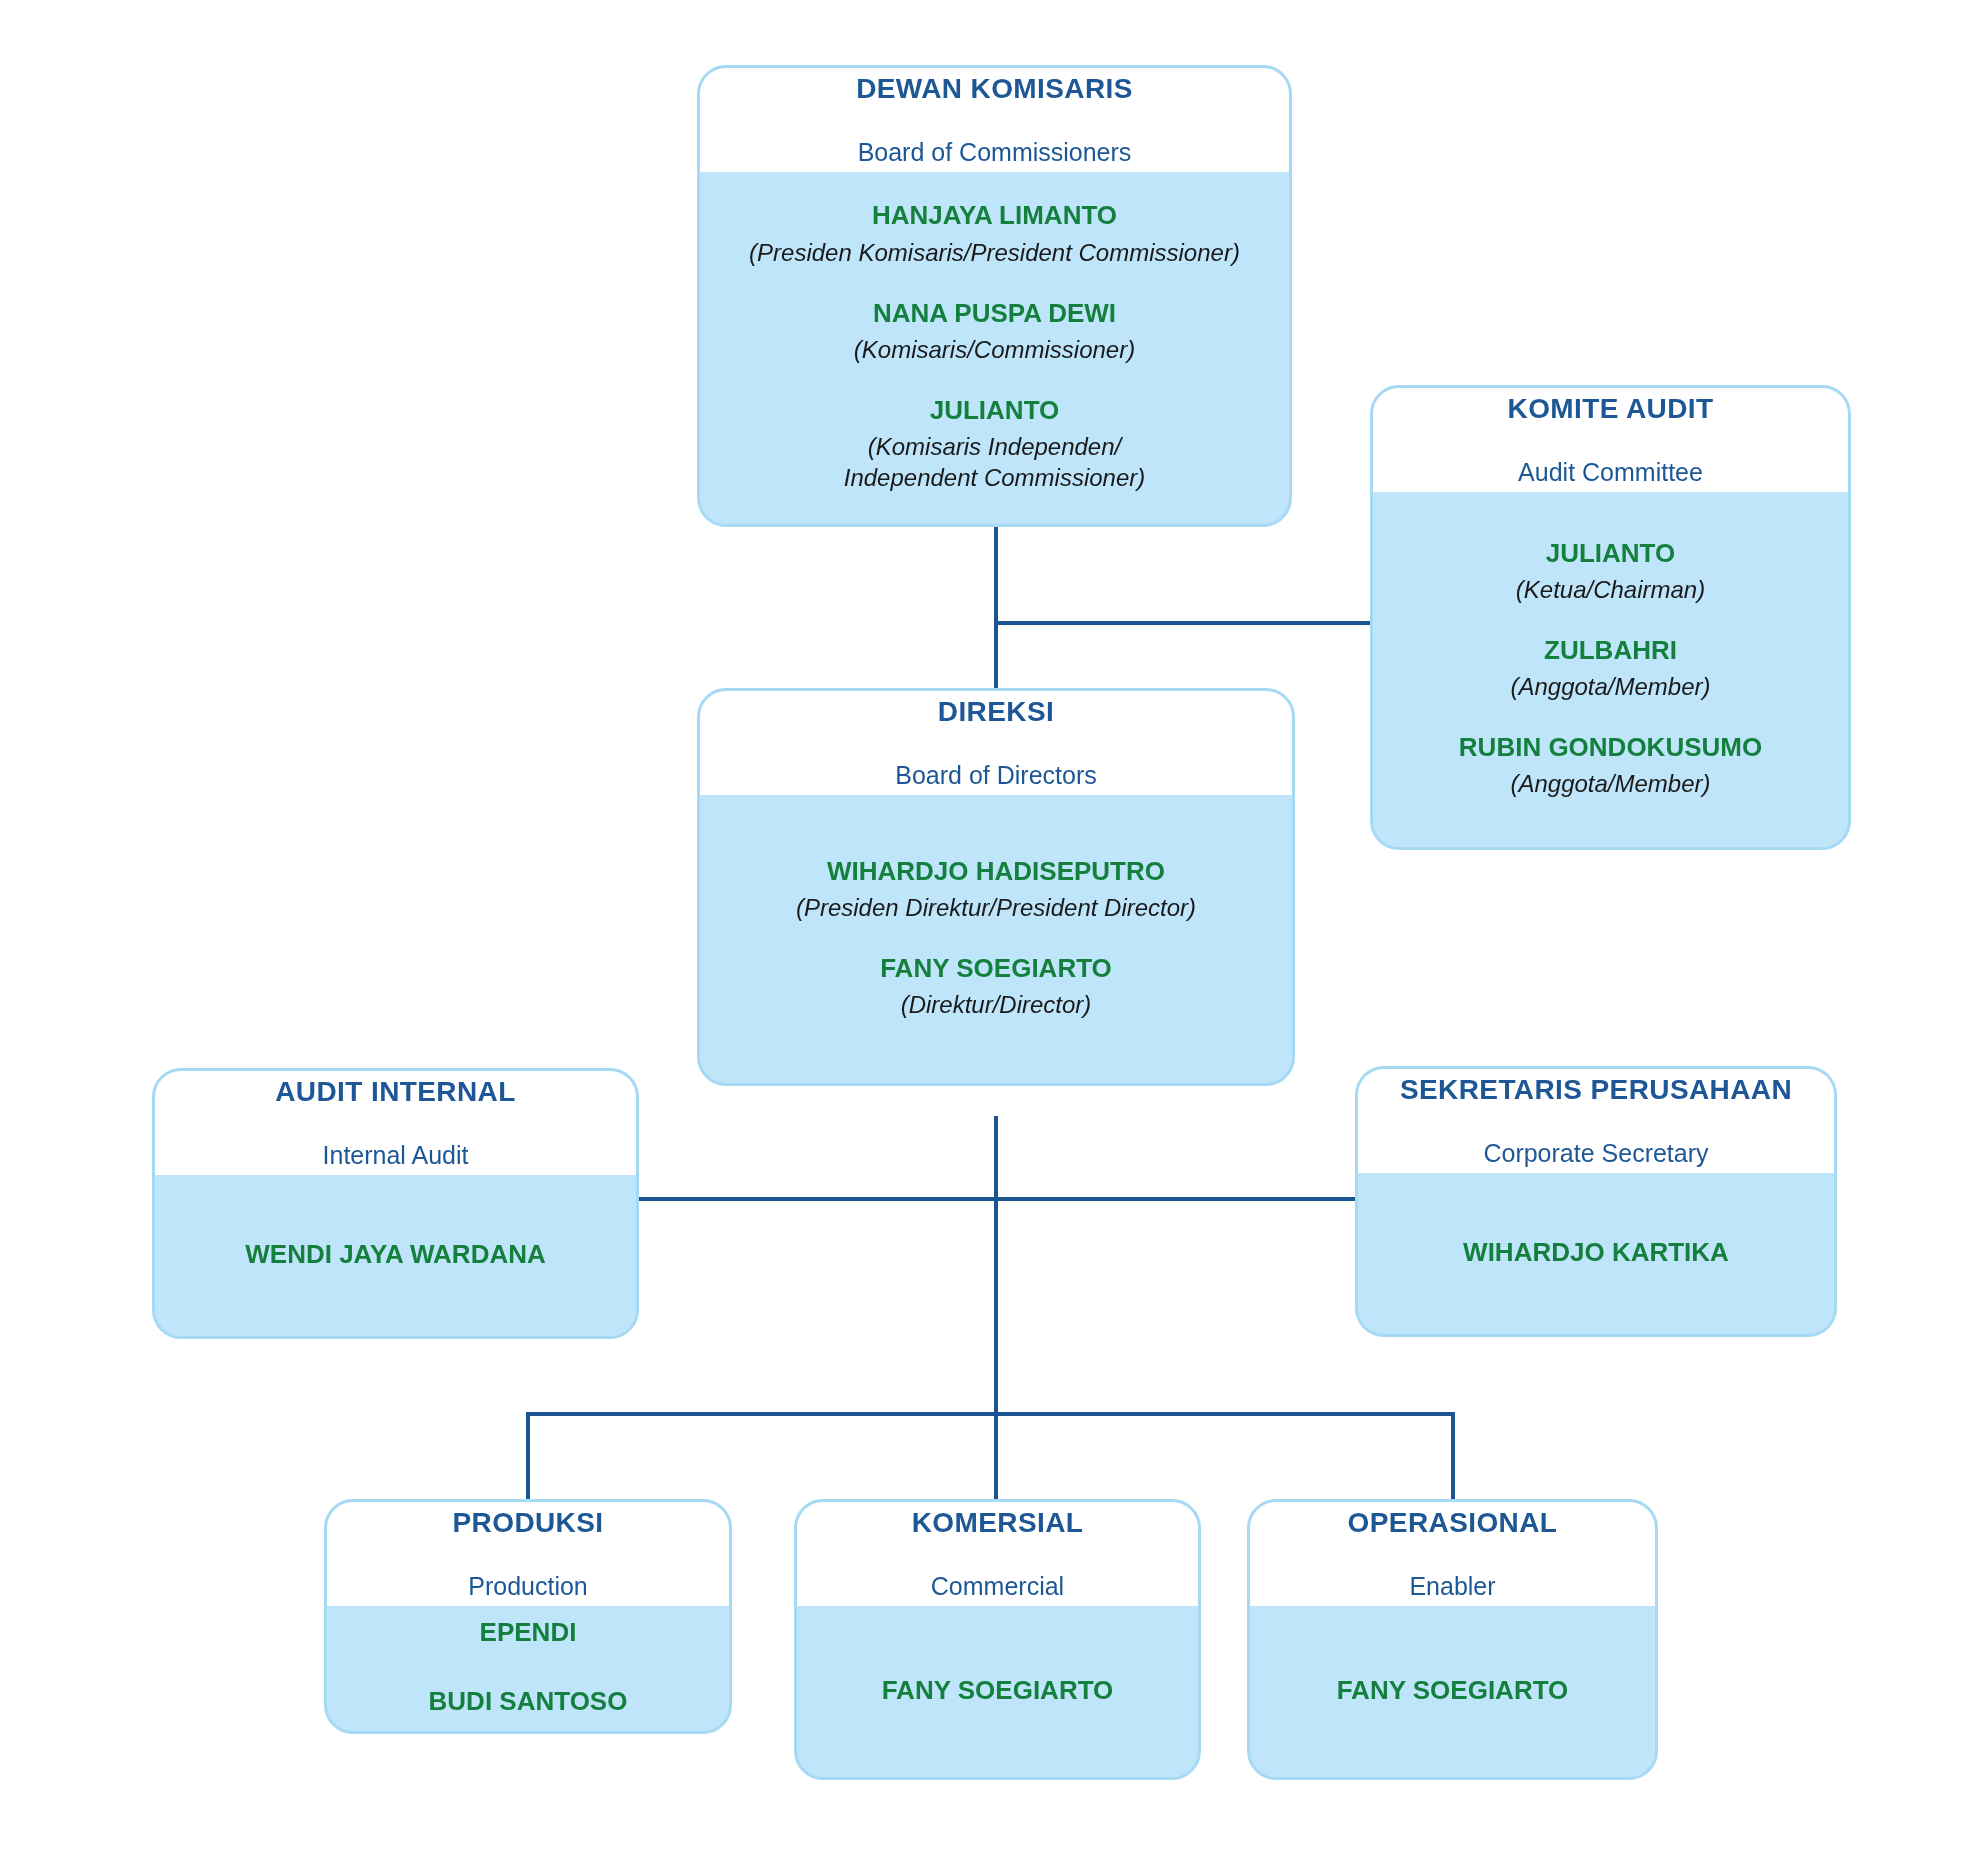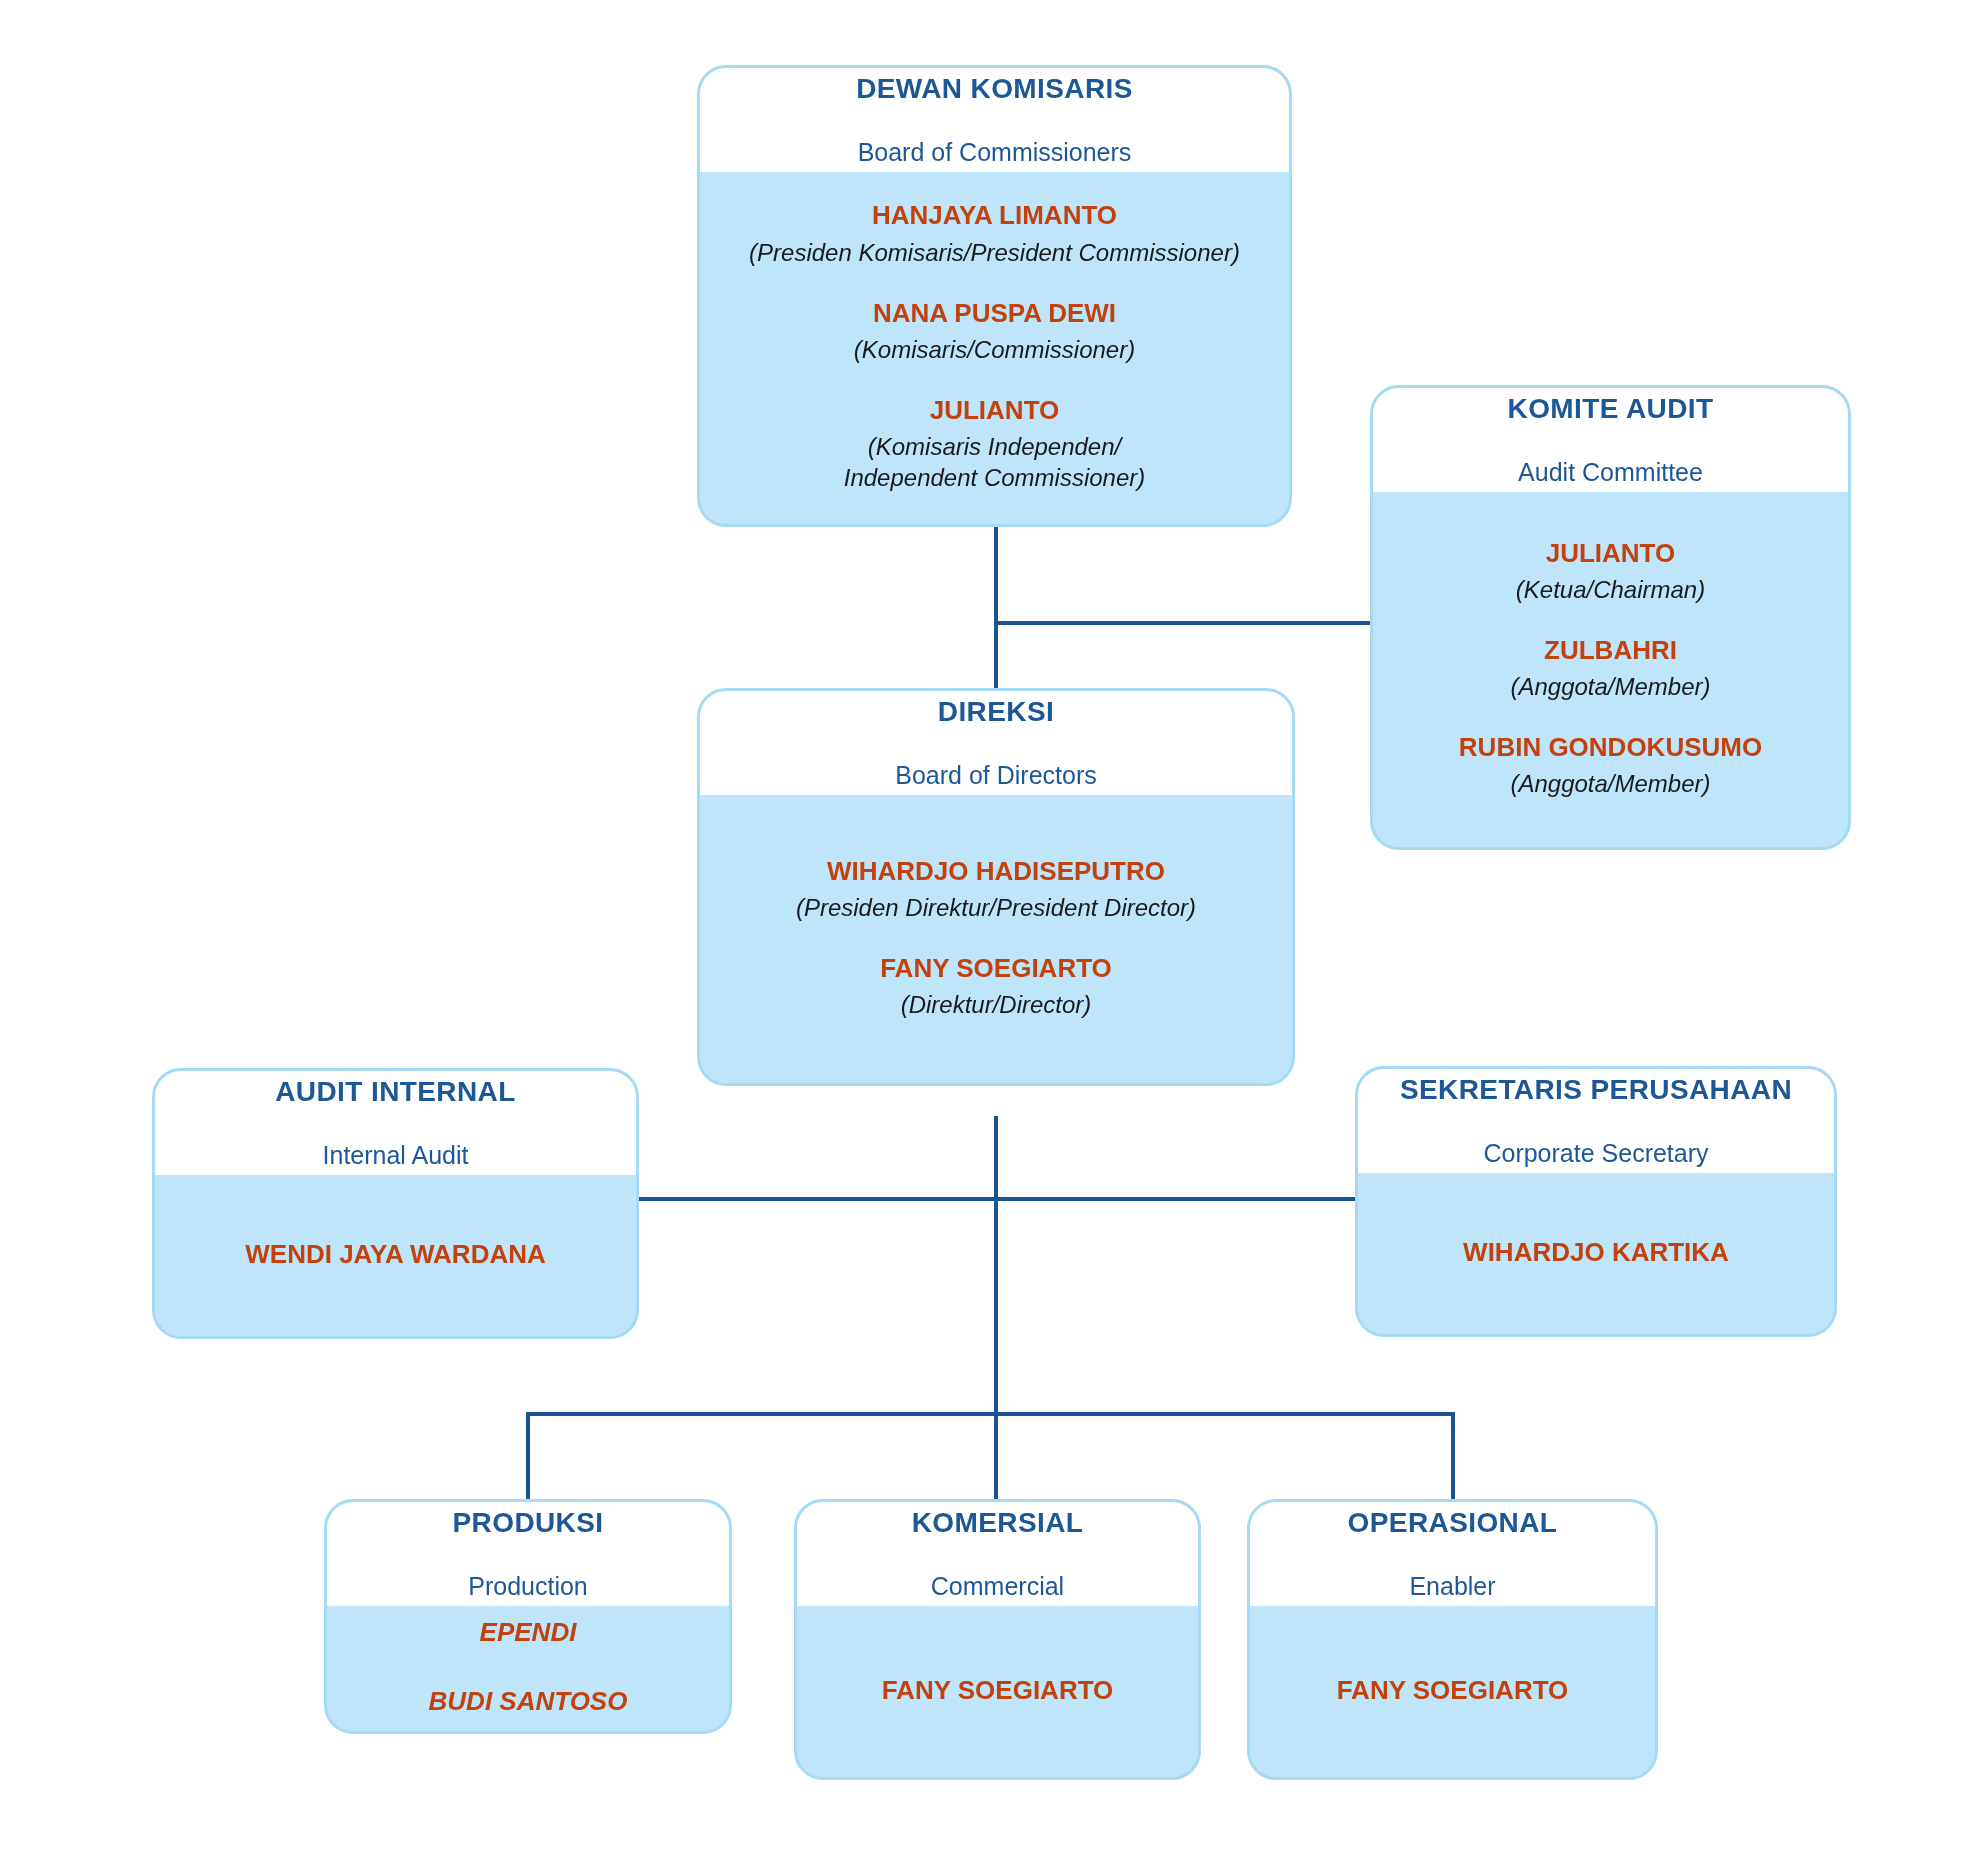--- a/index.html
+++ b/index.html
@@ -56,21 +56,21 @@
     align-items:center;
     justify-content:center;
     gap:29px;
     text-align:center;
     padding:7.7px 6.2px 10.8px 6.2px;
   }
   .member { display:flex; flex-direction:column; align-items:center; }
   .member-name {
     font-size:26px;
     font-weight:700;
-    color:#c2410c;
+    color:#15803d;
     line-height:1.25;
   }
   .member-role {
     font-size:24px;
     font-weight:400;
     color:#1A1A1A;
     margin-top:4.6px;
     line-height:1.3;
     white-space:pre-line;
     font-style:italic;
@@ -78,21 +78,21 @@
 
   
   #b-dewan       { left:697px;  top:65px;   width:595px; height:462px; }
   #b-komite      { left:1370px; top:385px;  width:481px; height:465px; }
   #b-direksi     { left:697px;  top:688px;  width:598px; height:398px; }
   #b-audit-int   { left:152px;  top:1068px; width:487px; height:271px; }
   #b-sekper      { left:1355px; top:1066px; width:482px; height:271px; }
   #b-produksi    { left:324px;  top:1499px; width:408px; height:235px; }
   #b-komersial   { left:794px; top:1499px; width:407px; height:281px; }
   #b-operasional { left:1247px; top:1499px; width:411px; height:281px; }
-  #b-produksi .box-body { gap:37px;font-style:italic; }
+  #b-produksi .box-body { gap:37px; }
 
   
   .conn { position:absolute; background:#1A5591; }
   #c-v1 { left:994px; top:526px;  width:3.9px;    height:195px; }
   #c-h1 { left:994px; top:621px;  width:376px;  height:3.9px;   }
   #c-v2 { left:994px; top:1116px; width:3.9px;    height:385px; }
   #c-h2 { left:637px;  top:1197px; width:719px;  height:3.9px;   }
   #c-h3 { left:526px;  top:1412px; width:929px; height:3.9px;   }
   #c-v3 { left:526px;  top:1412px; width:3.9px;    height:89px; }
   #c-v4 { left:1451px; top:1412px; width:3.9px;    height:89px; }

